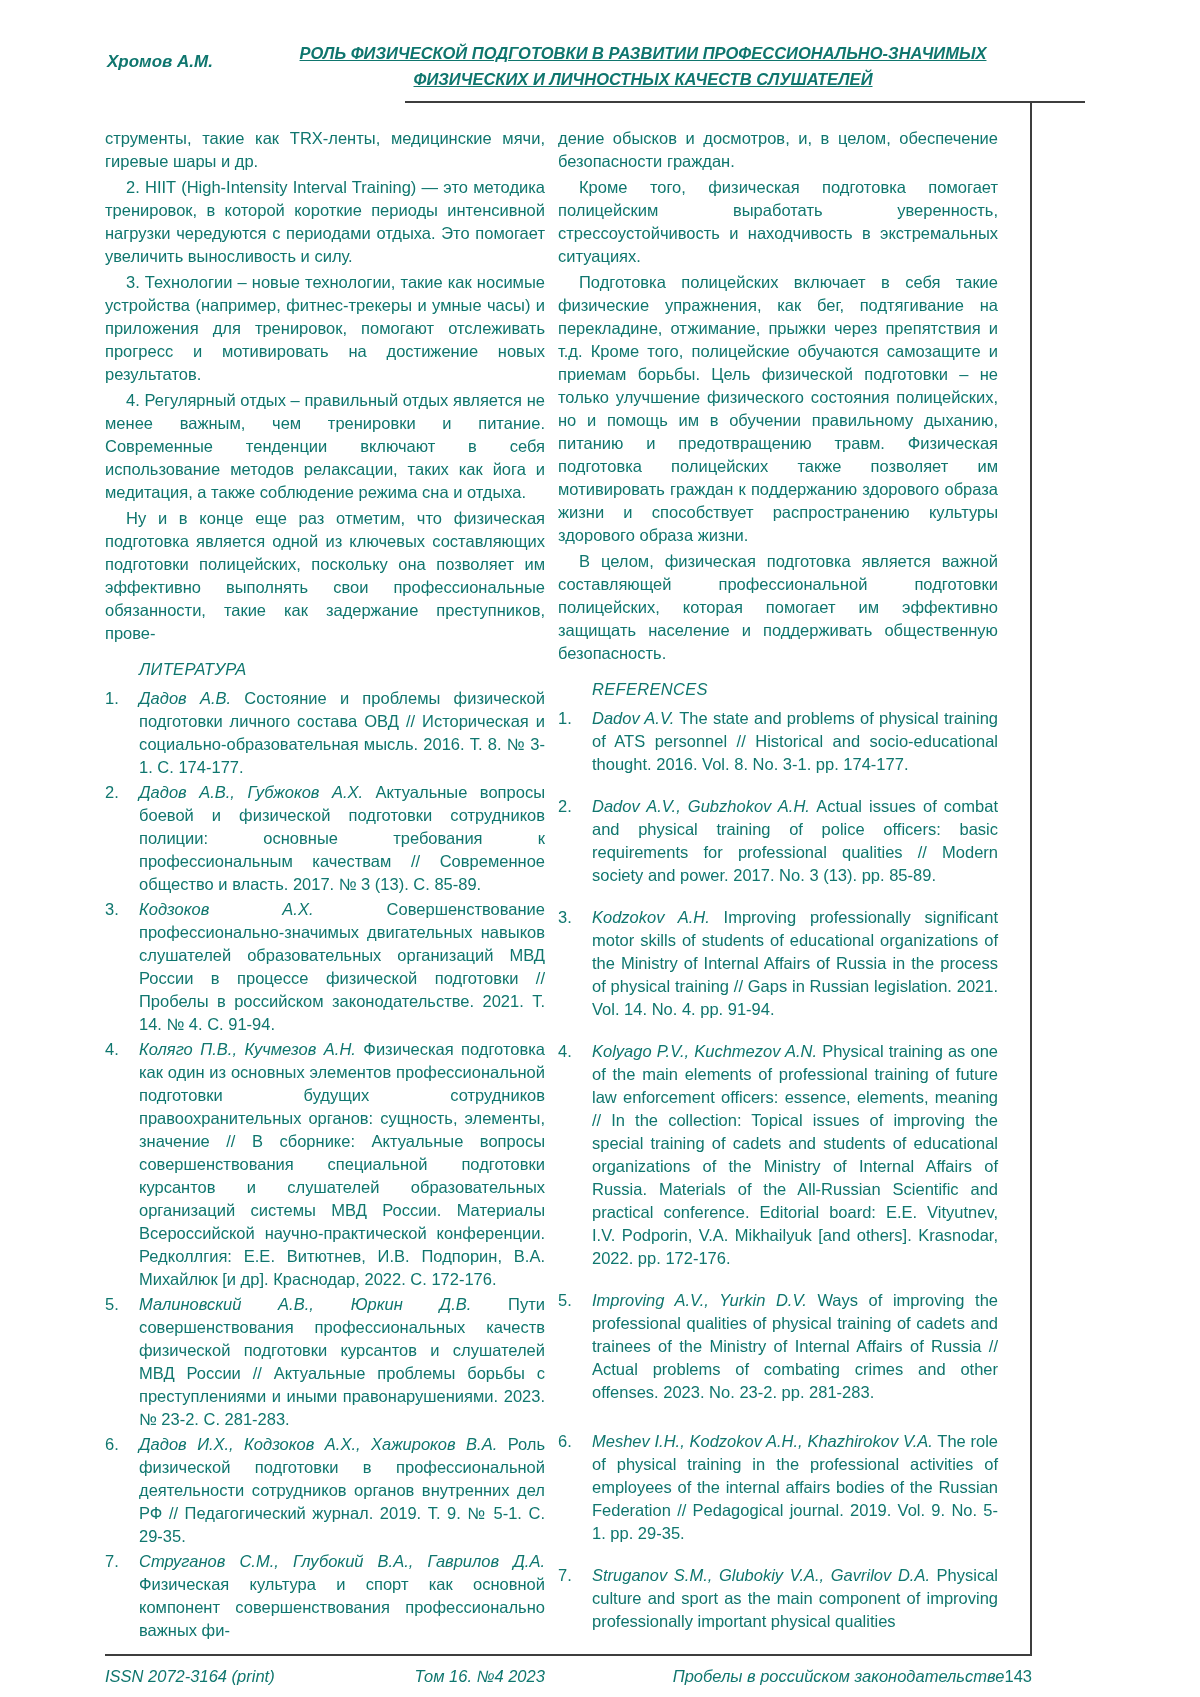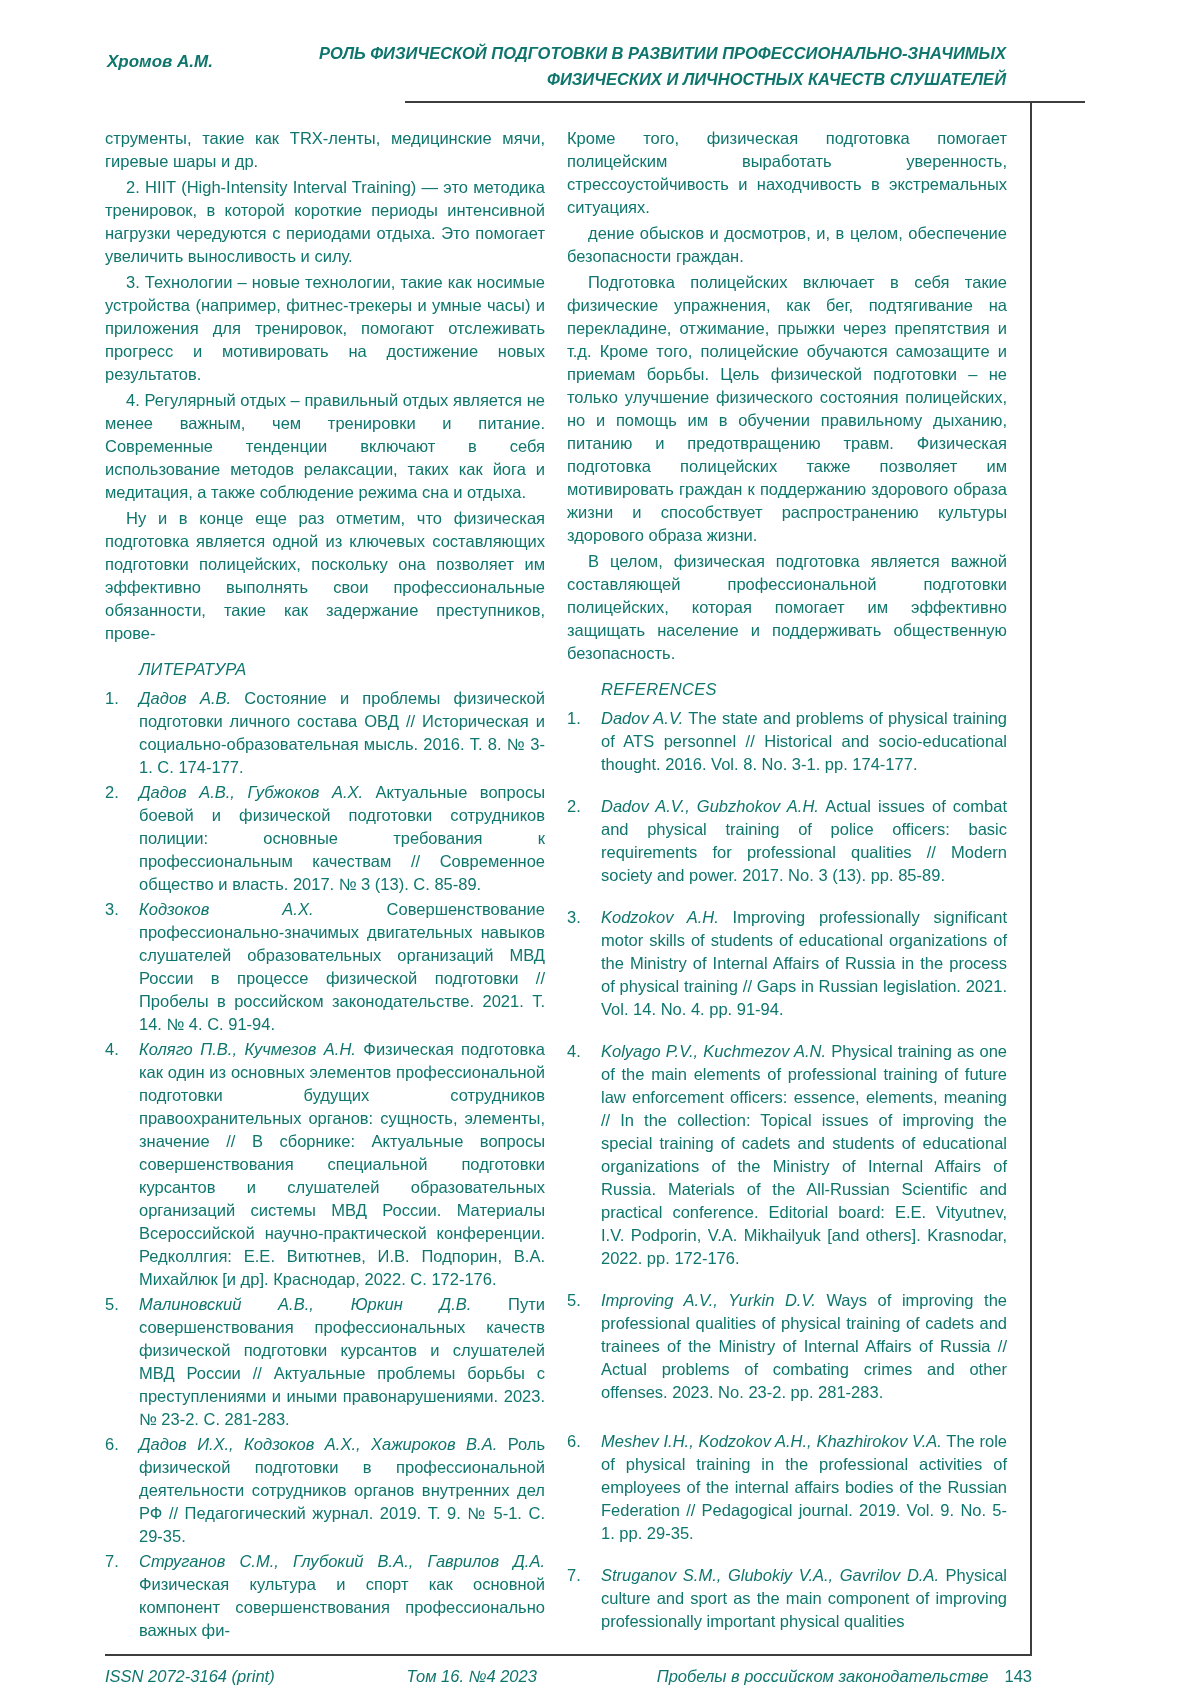--- a/index.html
+++ b/index.html
@@ -6,47 +6,47 @@
   .page {
     position:relative; width:1200px; height:1697px; background:#ffffff;
     font-family:"Liberation Sans", sans-serif; color:#0f766e; overflow:hidden;
   }
   .header-author {
     position:absolute; left:107px; top:52px;
     font-size:17px; font-weight:bold; font-style:italic;
   }
   .header-title {
     position:absolute; left:280px; top:40px; width:726px;
-    text-align:right; font-weight:bold; font-style:italic;
-    font-size:16.5px; line-height:26px;
+    text-align:center; font-weight:bold; font-style:italic;
+    font-size:16.5px; line-height:26px;text-decoration:underline;
   }
   .rule-top    { position:absolute; left:405px;  top:101px;  width:680px; height:2px; background:#3d3d3d; }
   .rule-right  { position:absolute; left:1030px; top:101px;  width:2px;  height:1555px; background:#3d3d3d; }
   .rule-bottom { position:absolute; left:105px;  top:1654px; width:927px; height:2px; background:#3d3d3d; }
 
-  .content { position:absolute; left:105px; top:127px; width:902px; display:flex; gap:22px; }
+  .content { position:absolute; left:105px; top:127px; width:902px; display:flex; gap:13px; }
   .col { width:440px; font-size:16.5px; line-height:23px; text-align:justify; }
   .paras p { margin:0 0 3px 0; text-indent:21px; }
   .paras p:first-child { text-indent:0; }
   .sec-heading {
     font-style:italic; 
     margin:13px 0 6px 34px; letter-spacing:0.3px;
   }
   .ref-item { display:grid; grid-template-columns:34px 1fr; margin-bottom:2px; }
   .ref-item .num { text-align:left; }
   .ref-item i { font-style:italic;margin-top:37px; }
   .col-right .ref-item { margin-bottom:19px; }
   .col-right .ref-item:nth-child(6) { margin-top:26px; }
 
   .footer {
     position:absolute; left:105px; top:1662px; width:927px;
     display:flex; justify-content:space-between; align-items:flex-start;
     font-style:italic; font-size:16.5px; line-height:28px;
   }
-  .footer .page-num { font-style:normal; padding-left:16px; }
+  .footer .page-num { font-style:normal; }
 </style>
 </head>
 <body>
 
 <div class="page">
 
   <div class="header-author">Хромов А.М.</div>
 
   <div class="header-title">
     <div>РОЛЬ ФИЗИЧЕСКОЙ ПОДГОТОВКИ В РАЗВИТИИ ПРОФЕССИОНАЛЬНО-ЗНАЧИМЫХ</div>
@@ -95,22 +95,22 @@
           </div>
           <div class="ref-item">
             <span class="num">7.</span>
             <span><i>Струганов С.М., Глубокий В.А., Гаврилов Д.А.</i> Физическая культура и спорт как основной компонент совершенствования профессионально важных фи-</span>
           </div>
         </div>
     </div>
 
     <div class="col col-right">
       <div class="paras">
+          <p>дение обысков и досмотров, и, в целом, обеспечение безопасности граждан.</p>
           <p>Кроме того, физическая подготовка помогает полицейским выработать уверенность, стрессоустойчивость и находчивость в экстремальных ситуациях.</p>
-          <p>дение обысков и досмотров, и, в целом, обеспечение безопасности граждан.</p>
           <p>Подготовка полицейских включает в себя такие физические упражнения, как бег, подтягивание на перекладине, отжимание, прыжки через препятствия и т.д. Кроме того, полицейские обучаются самозащите и приемам борьбы. Цель физической подготовки – не только улучшение физического состояния полицейских, но и помощь им в обучении правильному дыханию, питанию и предотвращению травм. Физическая подготовка полицейских также позволяет им мотивировать граждан к поддержанию здорового образа жизни и способствует распространению культуры здорового образа жизни.</p>
           <p>В целом, физическая подготовка является важной составляющей профессиональной подготовки полицейских, которая помогает им эффективно защищать население и поддерживать общественную безопасность.</p>
         </div>
       <div class="sec-heading">REFERENCES</div>
       <div class="ref-list">
           <div class="ref-item">
             <span class="num">1.</span>
             <span><i>Dadov A.V.</i> The state and problems of physical training of ATS personnel // Historical and socio-educational thought. 2016. Vol. 8. No. 3-1. pp. 174-177.</span>
           </div>
           <div class="ref-item">

